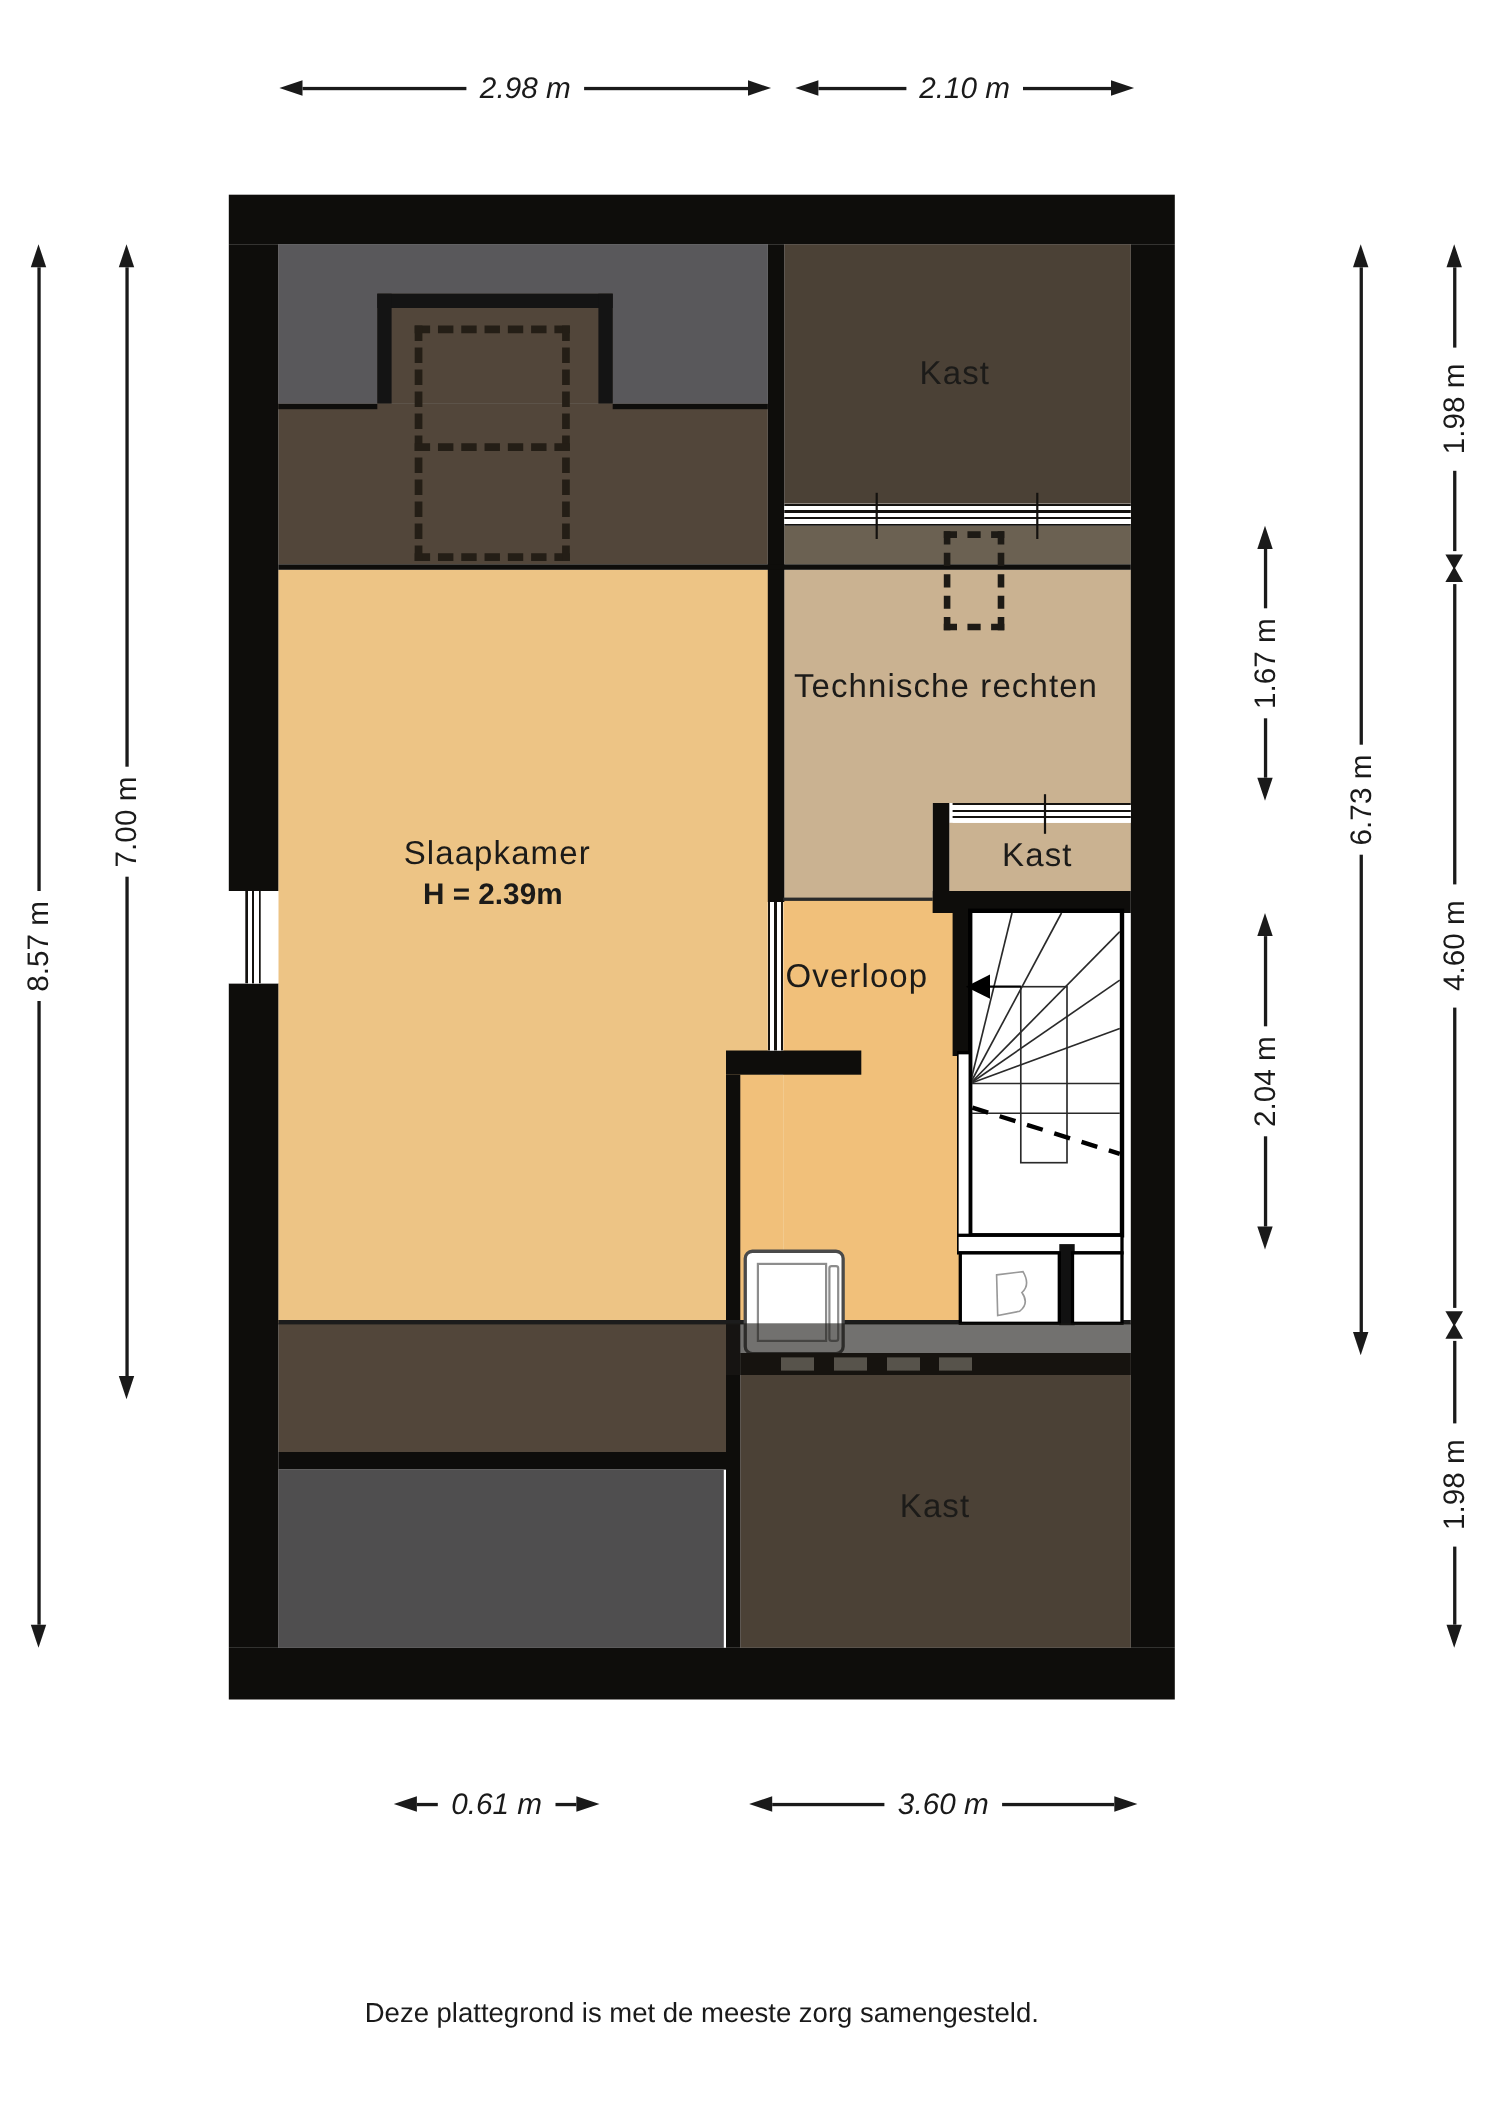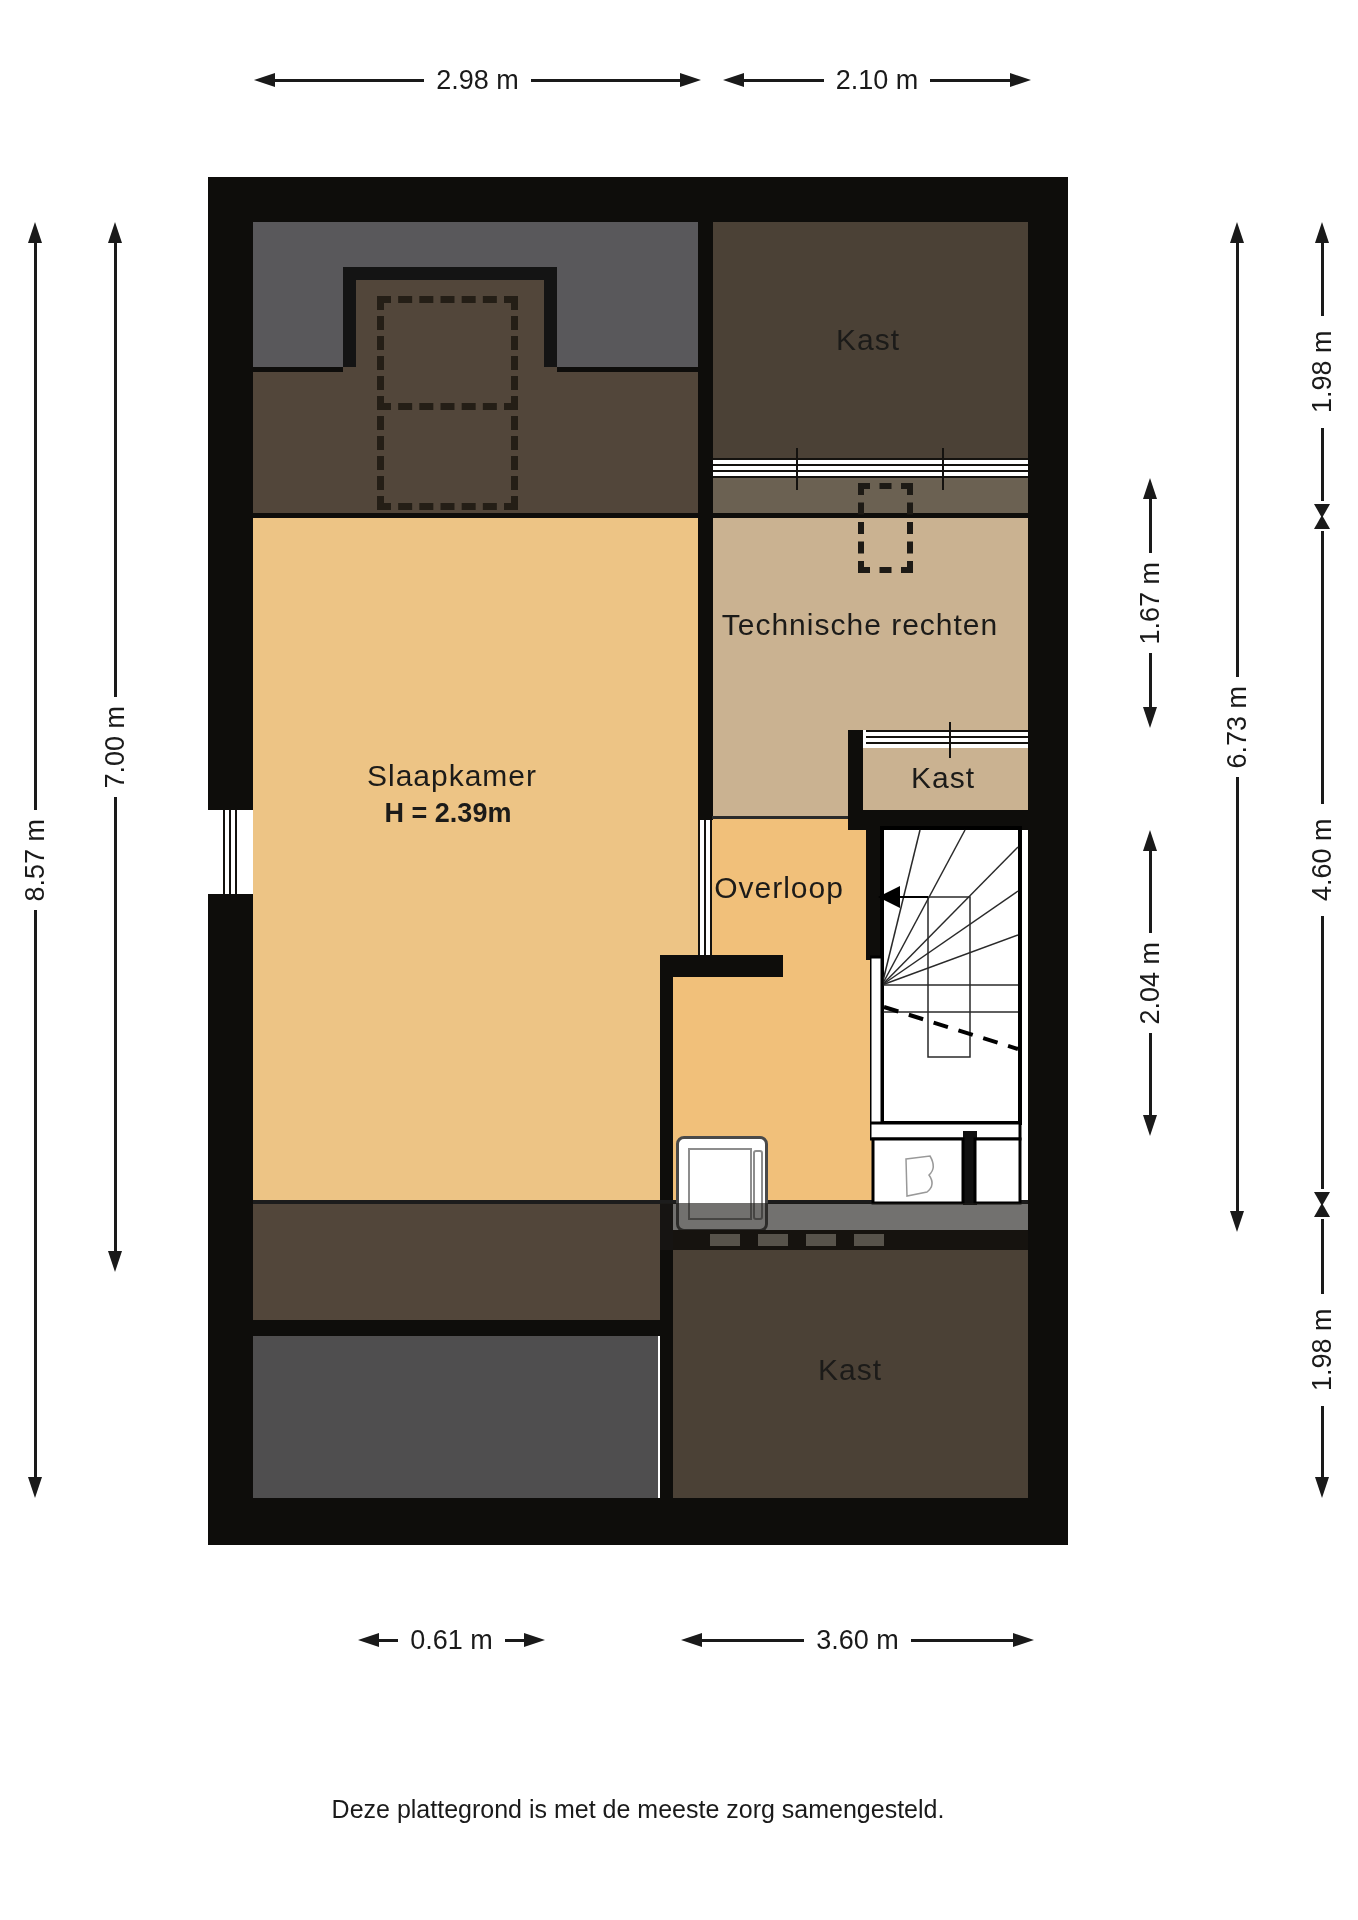--- a/index.html
+++ b/index.html
@@ -22,41 +22,41 @@
   .win-v{background-color:#fff;background-image:repeating-linear-gradient(90deg,#14120f 0 2px,transparent 2px 6px);}
   .tick{background:#14120f;width:2px;}
   
   .dashbox{border:7px dashed #241e16;background:transparent;}
   .dashdiv{position:absolute;left:-7px;right:-7px;height:0;border-top:7px dashed #241e16;}
   .dashsmall{border:6px dashed #1d1a15;background:transparent;}
   
   .rlabel{position:absolute;transform:translate(-50%,-50%);font-size:30px;white-space:nowrap;color:#1c1b19;letter-spacing:1px;}
   .rsub{position:absolute;transform:translate(-50%,-50%);font-size:27px;white-space:nowrap;color:#1c1b19;font-weight:bold;}
   
-  .dimh{position:absolute;display:flex;align-items:center;height:24px;}
+  .dimh{position:absolute;display:flex;align-items:center;height:24px;font-style:italic;}
   .dimh .ln{flex:1;height:3px;background:var(--c-dim,#1a1a1a);}
   .dimh .dt{padding:0 12px;font-size:27px;white-space:nowrap;}
   .hl{width:0;height:0;border-top:7px solid transparent;border-bottom:7px solid transparent;border-right:21px solid var(--c-dim,#1a1a1a);}
   .hr{width:0;height:0;border-top:7px solid transparent;border-bottom:7px solid transparent;border-left:21px solid var(--c-dim,#1a1a1a);}
   .dimv{position:absolute;display:flex;flex-direction:column;align-items:center;width:28px;}
   .dimv .lnv{flex:1;width:3px;background:var(--c-dim,#1a1a1a);}
   .dimv .lnf{width:3px;background:var(--c-dim,#1a1a1a);}
   .vt{writing-mode:vertical-rl;transform:rotate(180deg);font-size:27px;white-space:nowrap;padding:9px 0;text-align:center;}
   .vt.fix{height:112px;padding:0;}
   .vu{width:0;height:0;border-left:7px solid transparent;border-right:7px solid transparent;border-bottom:21px solid var(--c-dim,#1a1a1a);}
   .vd{width:0;height:0;border-left:7px solid transparent;border-right:7px solid transparent;border-top:21px solid var(--c-dim,#1a1a1a);}
   .xm{height:30px;display:flex;flex-direction:column;align-items:center;justify-content:center;}
   .xm .t1{width:0;height:0;border-left:8px solid transparent;border-right:8px solid transparent;border-top:14px solid var(--c-dim,#1a1a1a);}
   .xm .t2{width:0;height:0;border-left:8px solid transparent;border-right:8px solid transparent;border-bottom:14px solid var(--c-dim,#1a1a1a);margin-top:-3px;}
   
   .washer{background:#fff;border:3px solid #4a4a4a;border-radius:8px;}
   .washer .inner{position:absolute;left:9px;top:9px;right:13px;bottom:9px;border:2px solid #8d8d8d;}
   .washer .door{position:absolute;right:2px;top:12%;height:74%;width:6px;border:2px solid #8d8d8d;border-radius:3px;background:#fff;}
   
-  .footer{position:absolute;left:208px;width:860px;text-align:center;font-size:25px;color:#1a1a1a;}
+  .footer{position:absolute;left:208px;width:860px;text-align:center;font-size:25px;color:#1a1a1a;margin-top:21px;}
 </style>
 </head>
 <body>
 
 <div id="canvas">
 
   <div class="abs gray-top" style="left:253px;top:222px;width:445px;height:145px;"></div>
   <div class="abs" style="left:343px;top:267px;width:214px;height:100px;border-top:13px solid #141414;border-left:13px solid #141414;border-right:13px solid #141414;background:var(--c-brown,#52463a);box-sizing:border-box;"></div>
   <div class="abs brown" style="left:253px;top:367px;width:445px;height:146px;"></div>
   <div class="abs wall" style="left:253px;top:367px;width:90px;height:5px;"></div>

